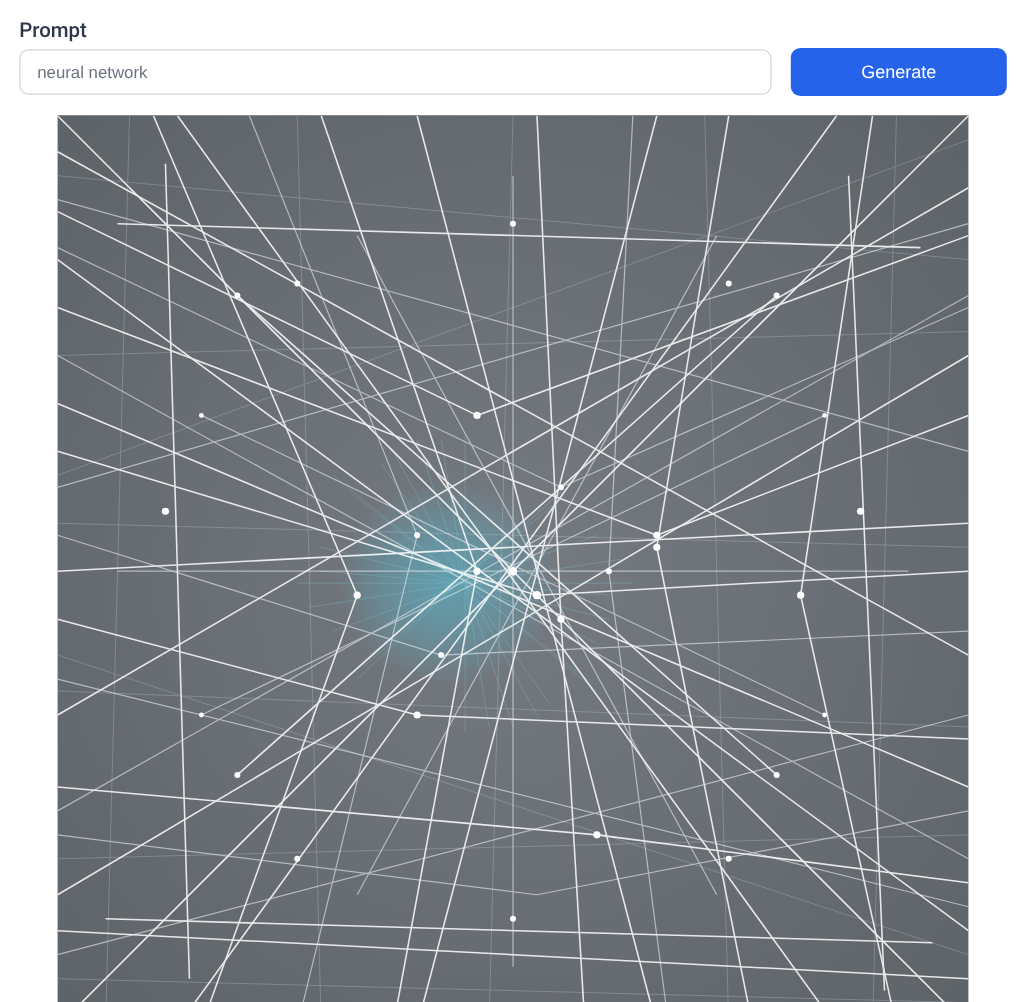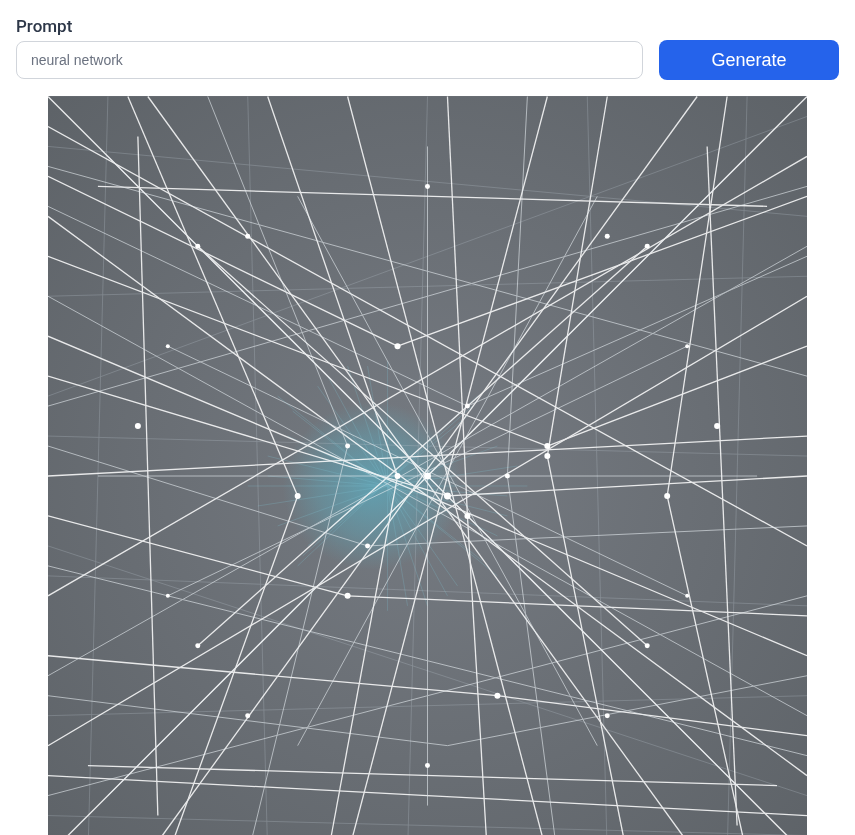--- a/index.html
+++ b/index.html
@@ -39,21 +39,21 @@
       border-radius: 8px;
       outline: none;
       color: #6b7280;
     }
     .generate-button {
       background: #2563eb;
       color: #ffffff;
       border: none;
       border-radius: 8px;
       padding: 10px 48px;
-      font-size: 18px;
+      font-size: 15px;
       font-weight: 500;
       cursor: pointer;
       align-self: flex-end;
       height: 40px;
       min-width: 180px;
     }
     .output-container {
       display: flex;
       justify-content: center;
       padding: 0 32px;

